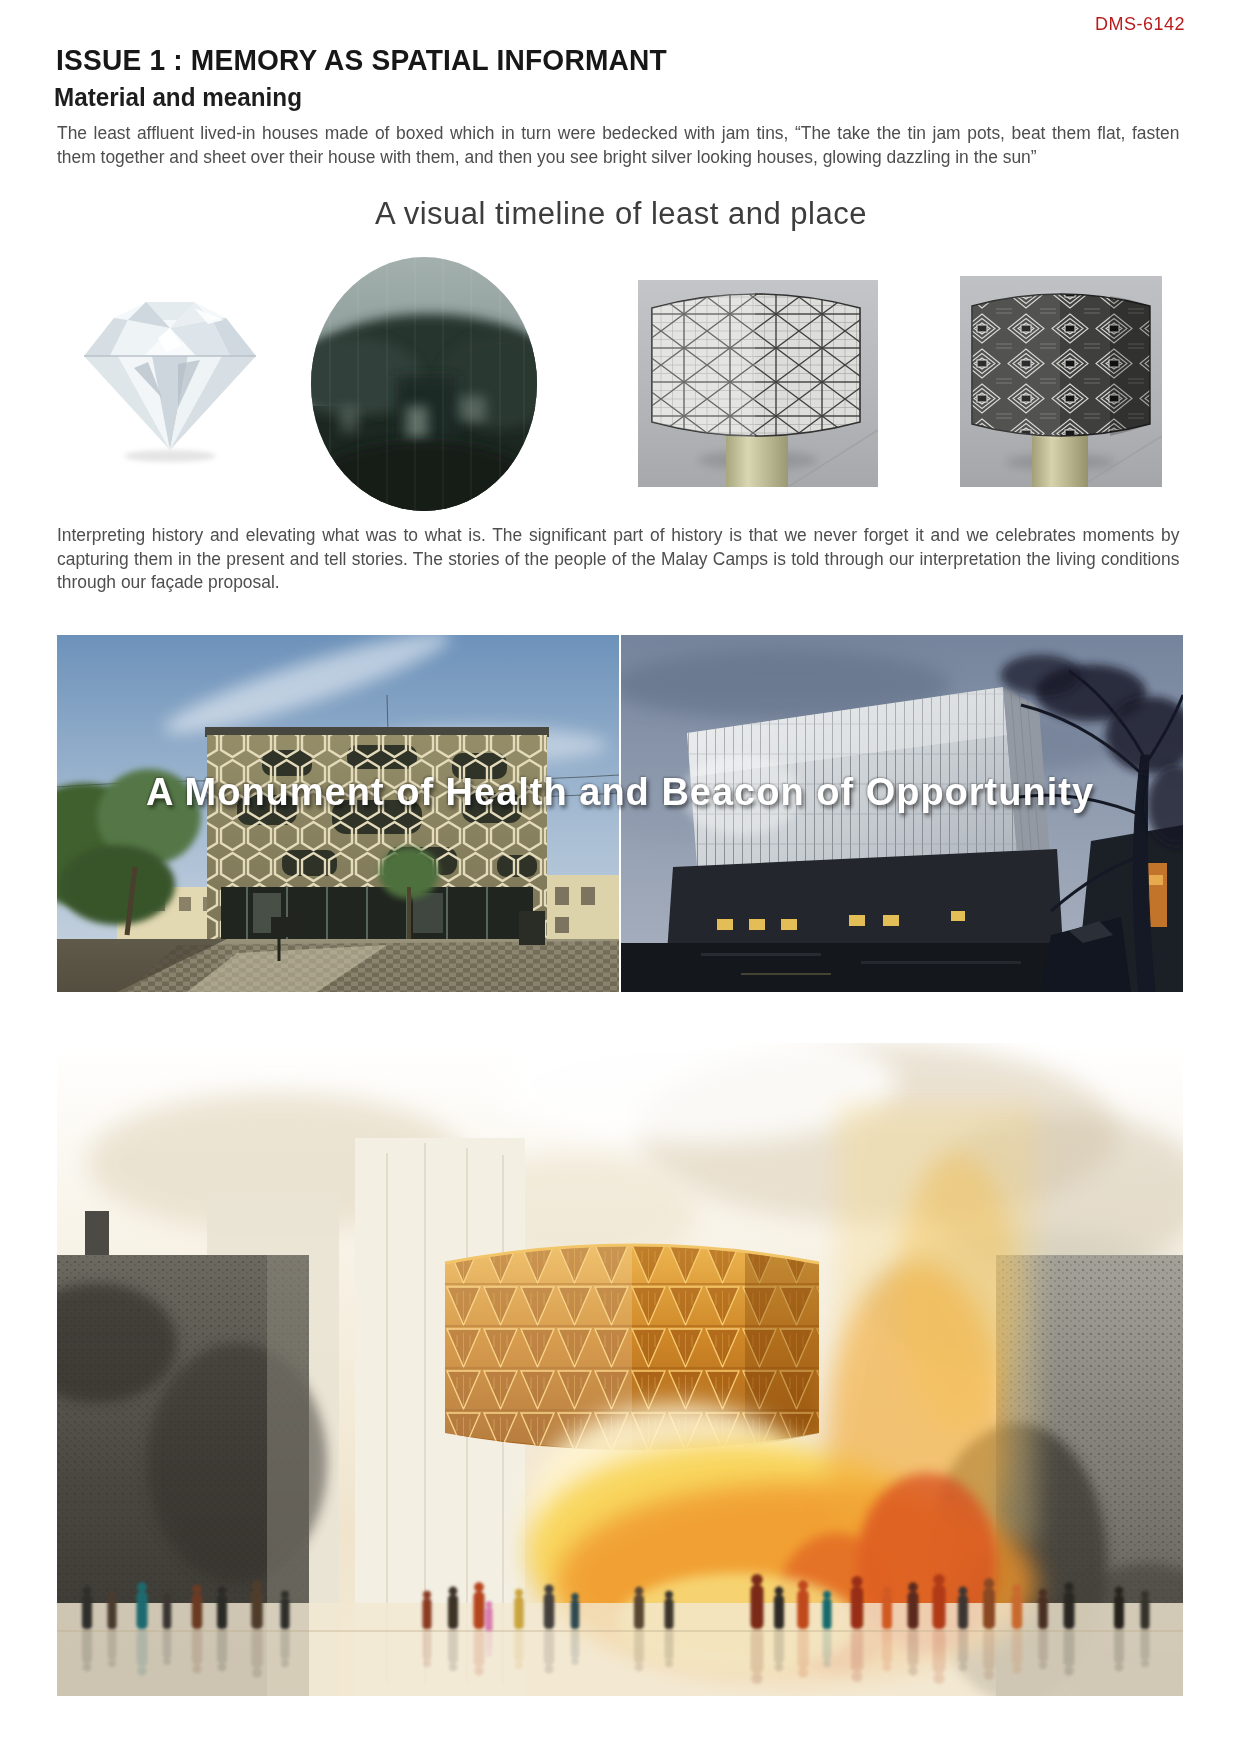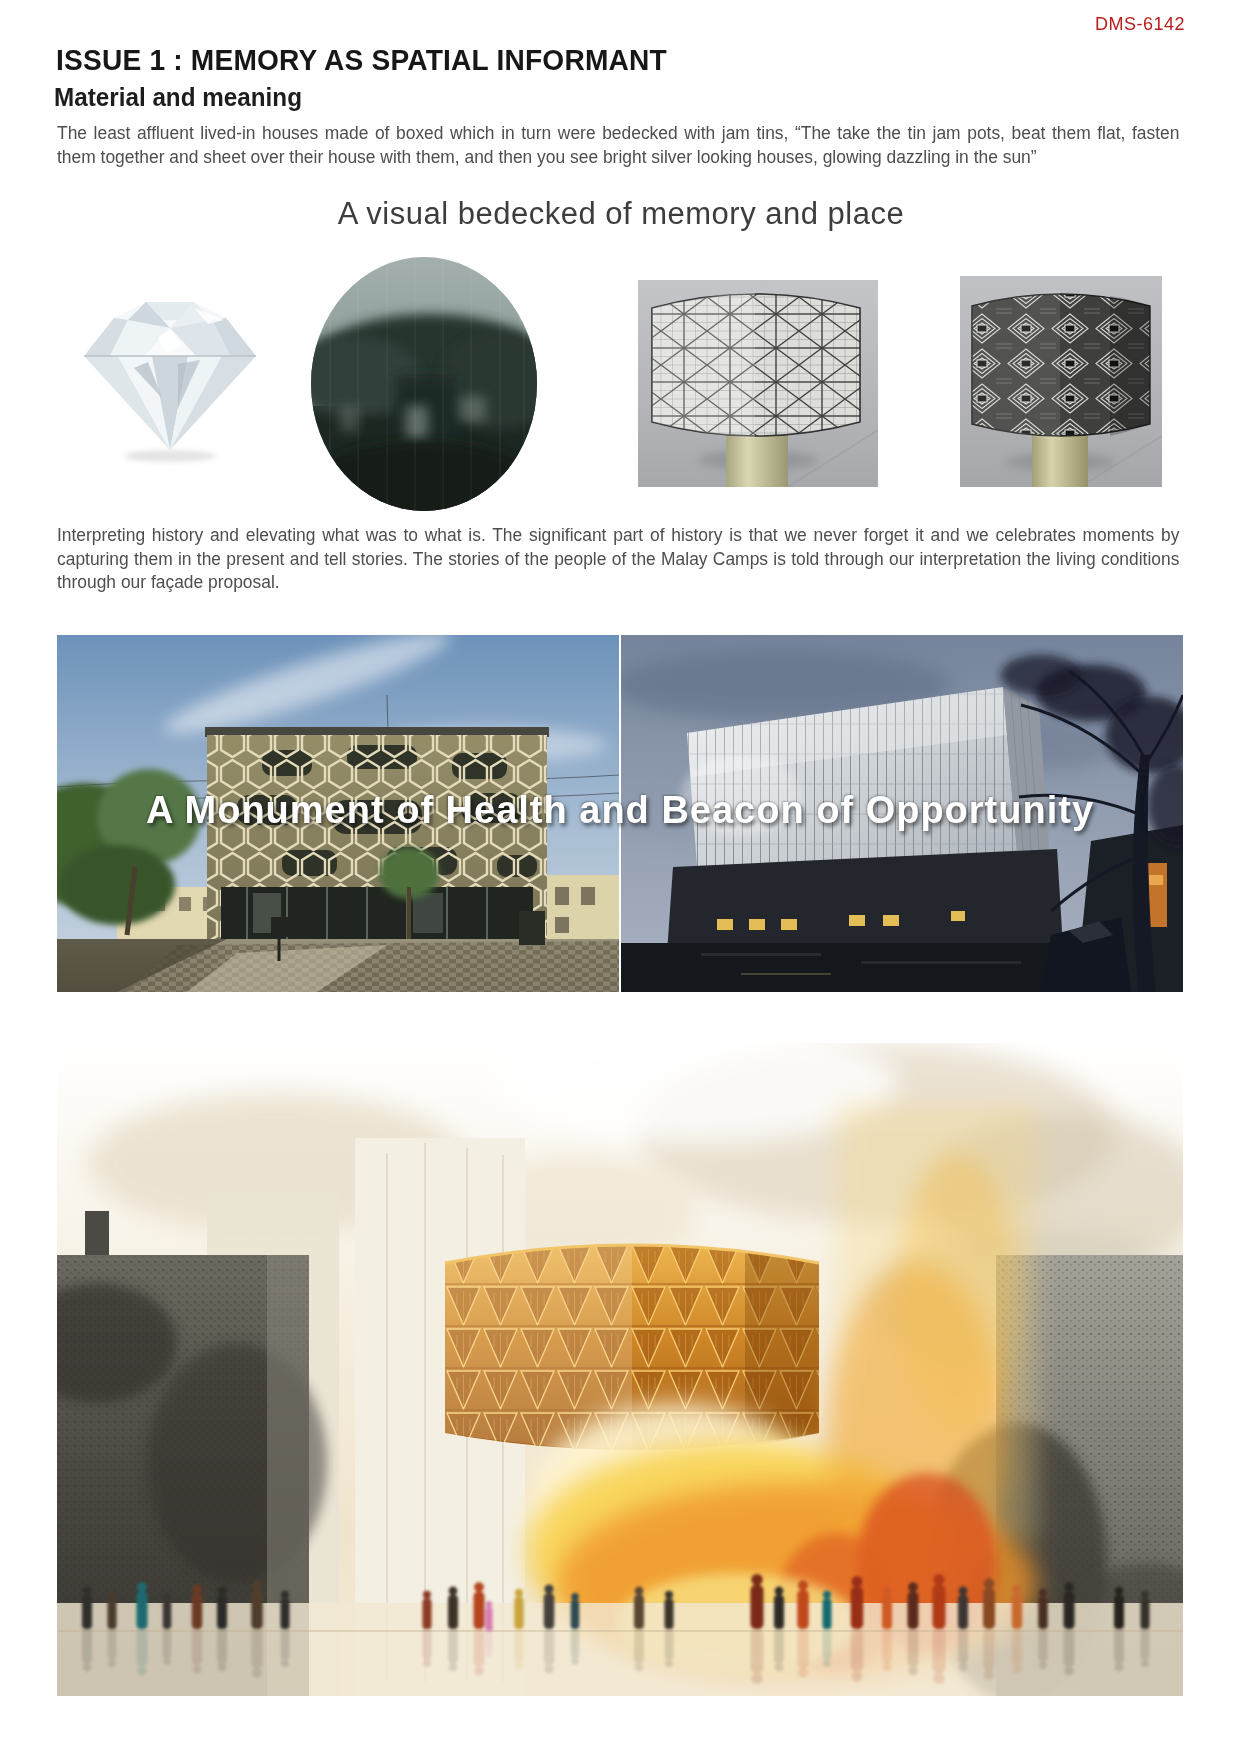--- a/index.html
+++ b/index.html
@@ -30,21 +30,21 @@
     top:196px;left:57px;width:1128px;text-align:center;
     font-size:31px;font-weight:300;color:#3d3d3d;letter-spacing:.5px;
   }
   .figure{position:absolute;}
   .photo-strip{
     top:635px;left:57px;width:1126px;height:357px;
   }
   .photo-left{left:0;top:0;width:562px;height:357px;overflow:hidden;}
   .photo-right{left:564px;top:0;width:562px;height:357px;overflow:hidden;}
   .banner-caption{
-    top:154px;left:0;width:1126px;text-align:center;
+    top:136px;left:0;width:1126px;text-align:center;
     font-size:38px;font-weight:700;color:#ffffff;letter-spacing:1px;
     text-shadow:2px 3px 4px rgba(0,0,0,.55), -1px -1px 2px rgba(0,0,0,.25);
     white-space:nowrap;
   }
   .concept-heading{
     top:1078px;left:64px;font-size:33px;font-weight:300;color:#3a3a3a;
     letter-spacing:.5px;
   }
   .bottom-image{top:1043px;left:57px;width:1126px;height:653px;}
   svg{display:block;}
@@ -54,21 +54,21 @@
 
 <div class="page">
 
   <div class="abs doc-code">DMS-6142</div>
 
   <h1 class="abs issue-title" style="margin:0">ISSUE 1 : MEMORY AS SPATIAL INFORMANT</h1>
   <h2 class="abs sub-title" style="margin:0">Material and meaning</h2>
 
   <p id="par1" class="abs body-par" style="margin:0">The least affluent lived-in houses made of boxed which in turn were bedecked with jam tins, “The take the tin jam pots, beat them flat, fasten them together and sheet over their house with them, and then you see bright silver looking houses, glowing dazzling in the sun”</p>
 
-  <div class="abs timeline-heading">A visual bedecked of memory and place</div>
+  <div class="abs timeline-heading">A visual timeline of least and place</div>
 
   <div class="figure" style="left:74px;top:268px;width:192px;height:198px;">
     <svg width="192" height="198" viewBox="0 0 192 198">
       <defs>
           <filter id="db1" x="-30%" y="-30%" width="160%" height="160%">
             <feGaussianBlur stdDeviation="2.5"></feGaussianBlur>
           </filter>
         </defs>
       <ellipse cx="96" cy="188" rx="46" ry="6" fill="#cfcfcf" opacity=".55" filter="url(#db1)"></ellipse>
 

